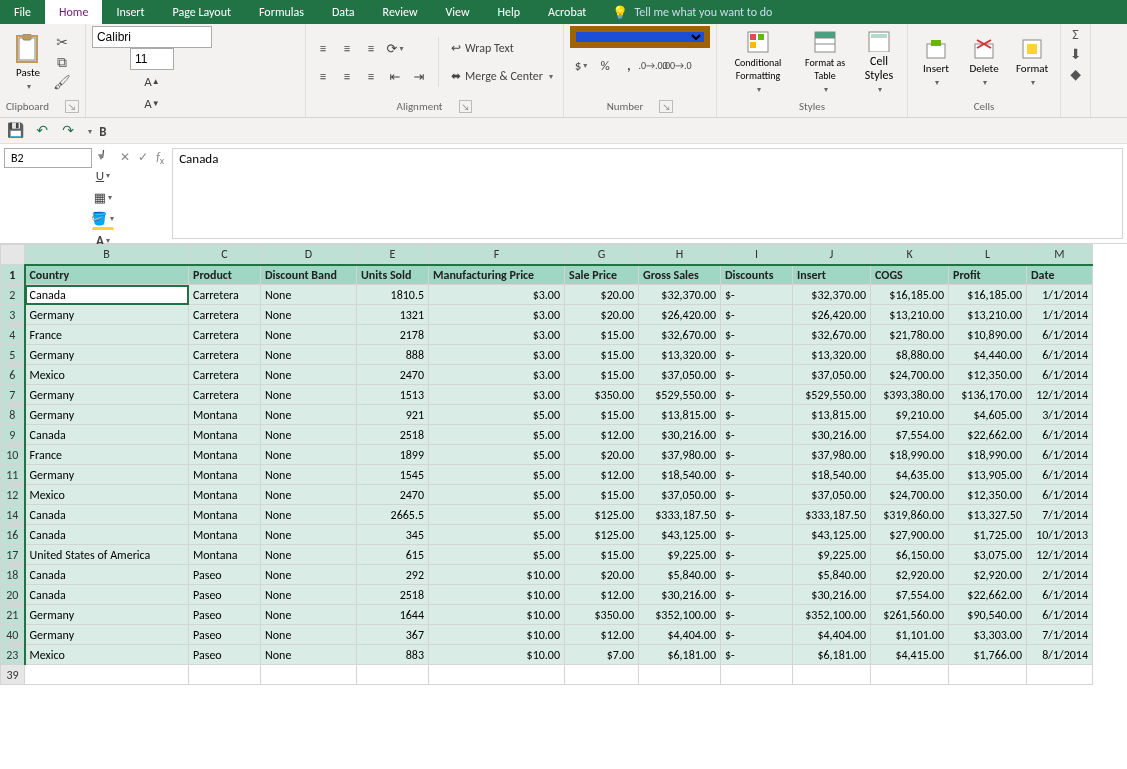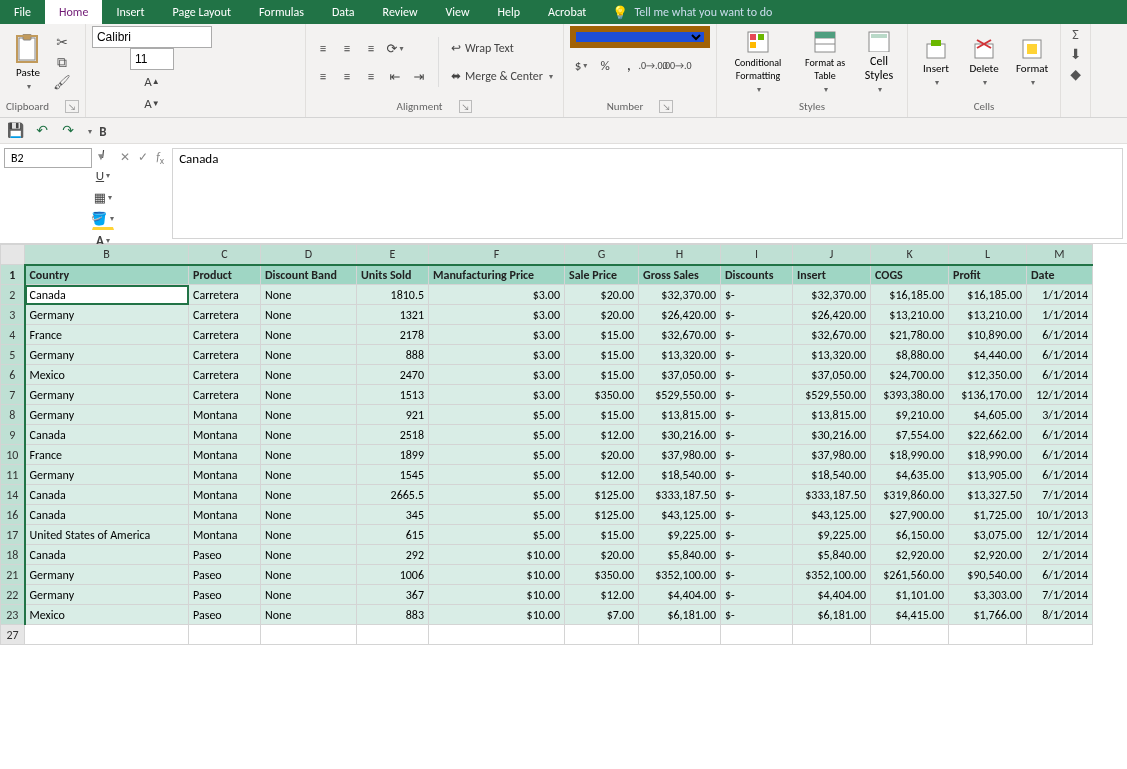--- a/index.html
+++ b/index.html
@@ -463,20 +463,35 @@
           <td class="data-cell r-align">$5.00</td>
           <td class="data-cell r-align">$12.00</td>
           <td class="data-cell r-align">$18,540.00</td>
           <td class="data-cell">$-</td>
           <td class="data-cell r-align">$18,540.00</td>
           <td class="data-cell r-align">$4,635.00</td>
           <td class="data-cell r-align">$13,905.00</td>
           <td class="data-cell r-align">6/1/2014</td>
         </tr>
         <tr>
+          <td class="row-hdr sel-all">12</td>
+          <td class="data-cell">Mexico</td>
+          <td class="data-cell">Montana</td>
+          <td class="data-cell">None</td>
+          <td class="data-cell r-align">2470</td>
+          <td class="data-cell r-align">$5.00</td>
+          <td class="data-cell r-align">$15.00</td>
+          <td class="data-cell r-align">$37,050.00</td>
+          <td class="data-cell">$-</td>
+          <td class="data-cell r-align">$37,050.00</td>
+          <td class="data-cell r-align">$24,700.00</td>
+          <td class="data-cell r-align">$12,350.00</td>
+          <td class="data-cell r-align">6/1/2014</td>
+        </tr>
+        <tr>
           <td class="row-hdr sel-all">14</td>
           <td class="data-cell">Canada</td>
           <td class="data-cell">Montana</td>
           <td class="data-cell">None</td>
           <td class="data-cell r-align">2665.5</td>
           <td class="data-cell r-align">$5.00</td>
           <td class="data-cell r-align">$125.00</td>
           <td class="data-cell r-align">$333,187.50</td>
           <td class="data-cell">$-</td>
           <td class="data-cell r-align">$333,187.50</td>
@@ -523,36 +538,51 @@
           <td class="data-cell r-align">$10.00</td>
           <td class="data-cell r-align">$20.00</td>
           <td class="data-cell r-align">$5,840.00</td>
           <td class="data-cell">$-</td>
           <td class="data-cell r-align">$5,840.00</td>
           <td class="data-cell r-align">$2,920.00</td>
           <td class="data-cell r-align">$2,920.00</td>
           <td class="data-cell r-align">2/1/2014</td>
         </tr>
         <tr>
+          <td class="row-hdr sel-all">20</td>
+          <td class="data-cell">Canada</td>
+          <td class="data-cell">Paseo</td>
+          <td class="data-cell">None</td>
+          <td class="data-cell r-align">2518</td>
+          <td class="data-cell r-align">$10.00</td>
+          <td class="data-cell r-align">$12.00</td>
+          <td class="data-cell r-align">$30,216.00</td>
+          <td class="data-cell">$-</td>
+          <td class="data-cell r-align">$30,216.00</td>
+          <td class="data-cell r-align">$7,554.00</td>
+          <td class="data-cell r-align">$22,662.00</td>
+          <td class="data-cell r-align">6/1/2014</td>
+        </tr>
+        <tr>
           <td class="row-hdr sel-all">21</td>
           <td class="data-cell">Germany</td>
           <td class="data-cell">Paseo</td>
           <td class="data-cell">None</td>
-          <td class="data-cell r-align">1006</td>
+          <td class="data-cell r-align">1644</td>
           <td class="data-cell r-align">$10.00</td>
           <td class="data-cell r-align">$350.00</td>
           <td class="data-cell r-align">$352,100.00</td>
           <td class="data-cell">$-</td>
           <td class="data-cell r-align">$352,100.00</td>
           <td class="data-cell r-align">$261,560.00</td>
           <td class="data-cell r-align">$90,540.00</td>
           <td class="data-cell r-align">6/1/2014</td>
         </tr>
         <tr>
-          <td class="row-hdr sel-all">22</td>
+          <td class="row-hdr sel-all">40</td>
           <td class="data-cell">Germany</td>
           <td class="data-cell">Paseo</td>
           <td class="data-cell">None</td>
           <td class="data-cell r-align">367</td>
           <td class="data-cell r-align">$10.00</td>
           <td class="data-cell r-align">$12.00</td>
           <td class="data-cell r-align">$4,404.00</td>
           <td class="data-cell">$-</td>
           <td class="data-cell r-align">$4,404.00</td>
           <td class="data-cell r-align">$1,101.00</td>
@@ -568,21 +598,21 @@
           <td class="data-cell r-align">$10.00</td>
           <td class="data-cell r-align">$7.00</td>
           <td class="data-cell r-align">$6,181.00</td>
           <td class="data-cell">$-</td>
           <td class="data-cell r-align">$6,181.00</td>
           <td class="data-cell r-align">$4,415.00</td>
           <td class="data-cell r-align">$1,766.00</td>
           <td class="data-cell r-align">8/1/2014</td>
         </tr>
         <tr>
-          <td class="row-hdr">27</td>
+          <td class="row-hdr">39</td>
           <td></td>
           <td></td>
           <td></td>
           <td></td>
           <td></td>
           <td></td>
           <td></td>
           <td></td>
           <td></td>
           <td></td>

